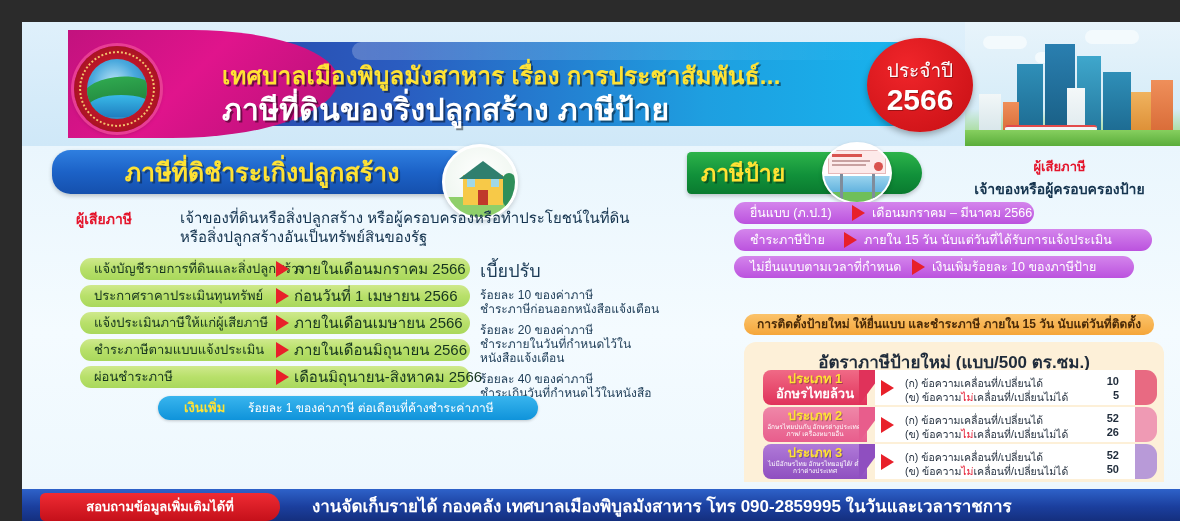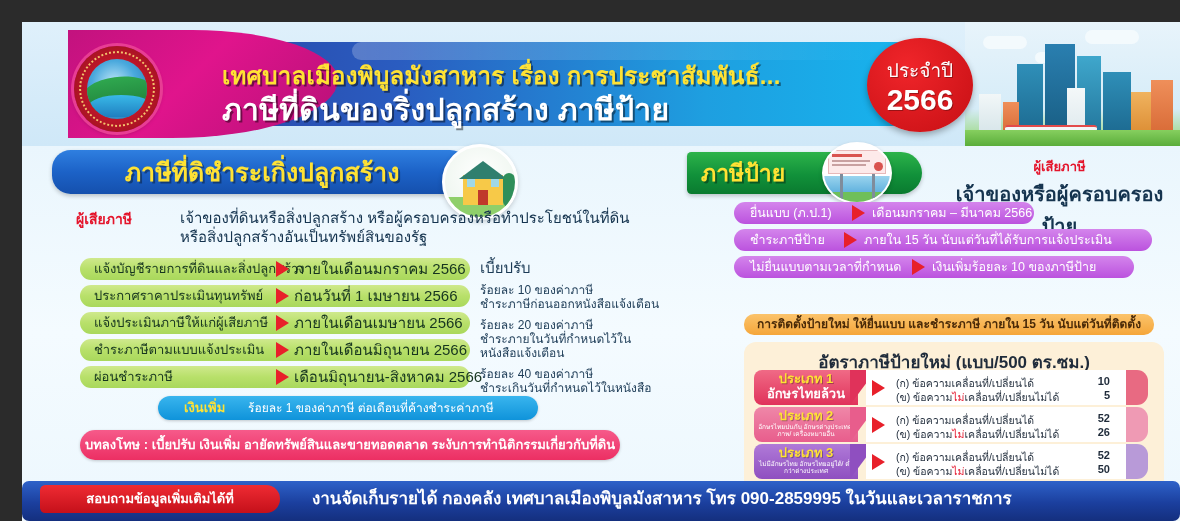--- a/index.html
+++ b/index.html
@@ -86,21 +86,21 @@
           border-radius:11px; }
   .grow .gl { position:absolute; left:14px; top:0; line-height:22px;
               font-size:13px; color:#16351f; white-space:nowrap; }
   .grow .ga { position:absolute; left:196px; top:3px; width:0; height:0;
               border-left:13px solid #e8202a; border-top:8px solid transparent;
               border-bottom:8px solid transparent; }
   .grow .gv { position:absolute; left:214px; top:0; line-height:22px;
               font-size:15px; color:#16351f; white-space:nowrap; }
 
   .fines { position:absolute; left:458px; top:110px; width:185px; }
-  .fines h4 { color:#1c3b56; font-size:15px; font-weight:normal; margin-bottom:3px; }
+  .fines h4 { color:#1c3b56; font-size:18px; font-weight:normal; margin-bottom:3px; }
   .fine { margin-bottom:7px; }
   .fine .a { color:#1c3b56; font-size:12px; line-height:14px; }
   .fine .b { color:#1c3b56; font-size:12px; line-height:14px; }
 
   .bluepill { position:absolute; left:136px; top:250px; width:380px; height:24px;
               background:linear-gradient(180deg,#39b5ee,#0f93da); border-radius:12px;
               box-shadow:0 1px 3px rgba(0,0,0,.2); }
   .bluepill .t1 { position:absolute; left:26px; line-height:24px; color:#ffe234;
                   font-size:13px; font-weight:bold; }
   .bluepill .t2 { position:absolute; left:90px; line-height:24px; color:#fff; font-size:12px; }
@@ -116,21 +116,21 @@
   .rhead { position:absolute; left:25px; top:6px; width:235px; height:42px;
            background:linear-gradient(180deg,#2db34a 0%,#11913a 55%,#0a7a2f 100%);
            border-radius:6px 30px 30px 6px; box-shadow:0 2px 4px rgba(0,0,0,.22); }
   .rhead span { position:absolute; left:14px; line-height:42px; color:#ffe234;
                 font-size:23px; font-weight:bold; text-shadow:2px 2px 0 rgba(0,0,0,.35); }
   .board { position:absolute; left:160px; top:-4px; width:70px; height:62px; border-radius:50%;
            background:#fff; border:2px solid #fff; box-shadow:0 2px 4px rgba(0,0,0,.2);
            overflow:hidden; }
   .rpayer { position:absolute; left:280px; top:10px; width:235px; text-align:center; }
   .rpayer .a { color:#e4142b; font-size:13px; font-weight:bold; }
-  .rpayer .b { color:#15344f; font-size:20px; font-weight:bold; margin-top:1px; }
+  .rpayer .b { color:#15344f; font-size:14px; font-weight:bold; margin-top:1px; }
 
   .prows { position:absolute; left:72px; top:56px; width:430px; }
   .prow { position:relative; height:22px; margin-bottom:5px;
           background:linear-gradient(180deg,#d485ec,#bb52de); border-radius:11px; }
   .prow .pl { position:absolute; left:16px; line-height:22px; color:#fff;
               font-size:12.5px; white-space:nowrap; }
   .prow .pa { position:absolute; top:3px; width:0; height:0;
               border-left:13px solid #e8202a; border-top:8px solid transparent;
               border-bottom:8px solid transparent; }
   .prow .pv { position:absolute; line-height:22px; color:#fff; font-size:12.5px; white-space:nowrap; }
@@ -138,41 +138,41 @@
   .orangebar { position:absolute; left:82px; top:168px; width:410px; height:21px;
                background:linear-gradient(180deg,#fbc36b,#f5a63a); border-radius:10px; }
   .orangebar span { display:block; line-height:21px; text-align:center; color:#4a2a08;
                     font-size:12px; font-weight:bold; }
 
   .ratebox { position:absolute; left:82px; top:196px; width:420px; height:140px;
              background:#fdf0d8; border-radius:12px 12px 0 0; }
   .rate-title { position:absolute; left:0; top:6px; width:100%; text-align:center;
                 color:#1f2b3a; font-size:17px; font-weight:bold; }
 
-  .trow { position:absolute; left:10px; width:400px; height:49px; }
+  .trow { position:absolute; left:19px; width:400px; height:49px; }
   .ttag { position:absolute; left:0; top:0; width:104px; height:35px;
           border-radius:8px 0 0 8px; color:#fff; text-align:center; }
   .ttag .n { font-size:13px; font-weight:bold; color:#ffe234; line-height:14px;
              text-shadow:1px 1px 0 rgba(0,0,0,.3); padding-top:2px; }
   .ttag .s { font-size:13px; font-weight:bold; color:#fff; line-height:15px; }
   .ttag .ss { font-size:6.5px; color:#fff; line-height:7px; }
   .tnose { position:absolute; left:96px; top:0; width:26px; height:35px; }
   .tbody { position:absolute; left:112px; top:0; width:270px; height:35px;
            background:#fff; border-radius:0 8px 8px 0; }
   .tarr { position:absolute; left:6px; top:10px; width:0; height:0;
           border-left:13px solid #e8202a; border-top:8px solid transparent;
           border-bottom:8px solid transparent; }
   .tline { position:absolute; left:30px; font-size:10.5px; color:#1f2b3a; white-space:nowrap; }
   .tline .no { color:#e4142b; }
   .tnum { position:absolute; right:26px; font-size:11px; font-weight:bold; color:#1f2b3a; }
   .tcap { position:absolute; left:372px; top:0; width:22px; height:35px; border-radius:0 11px 11px 0; }
 
   
-  .footer { position:absolute; left:0; bottom:0; width:100%; height:40px;
-            background:linear-gradient(180deg,#2e62c9 0%,#1b3f9e 55%,#142f7e 100%);border-radius:7px; }
+  .footer { position:absolute; left:0; bottom:0; width:100%; height:32px;
+            background:linear-gradient(180deg,#2e62c9 0%,#1b3f9e 55%,#142f7e 100%); }
   .fpill { position:absolute; left:18px; top:4px; width:240px; height:28px;
            background:linear-gradient(180deg,#ef2b33,#c5101a); border-radius:6px 16px 16px 6px; }
   .fpill span { display:block; line-height:28px; text-align:center; color:#fff;
                 font-size:13px; font-weight:bold; }
   .ftxt { position:absolute; left:290px; top:0; line-height:36px; color:#fff;
           font-size:17px; font-weight:bold; white-space:nowrap; }
 </style>
 </head>
 <body>
 
@@ -285,23 +285,20 @@
               <div class="b">ชำระเกินวันที่กำหนดไว้ในหนังสือแจ้งเตือน</div>
             </div>
           </div>
       </div>
 
       <div class="bluepill">
         <span class="t1">เงินเพิ่ม</span>
         <span class="t2">ร้อยละ 1 ของค่าภาษี ต่อเดือนที่ค้างชำระค่าภาษี</span>
       </div>
 
-      <div class="pinkbar">
-        <span>บทลงโทษ : เบี้ยปรับ เงินเพิ่ม อายัดทรัพย์สินและขายทอดตลาด ระงับการทำนิติกรรมเกี่ยวกับที่ดิน</span>
-      </div>
     </div>
 
     <div class="right">
 
       <div class="rhead">
         <span>ภาษีป้าย</span>
       </div>
 
       <div class="board">
         <div style="position:absolute;left:4px;top:6px;width:58px;height:24px;background:#fdeaea;border:1px solid #e7b9b9;"></div>

